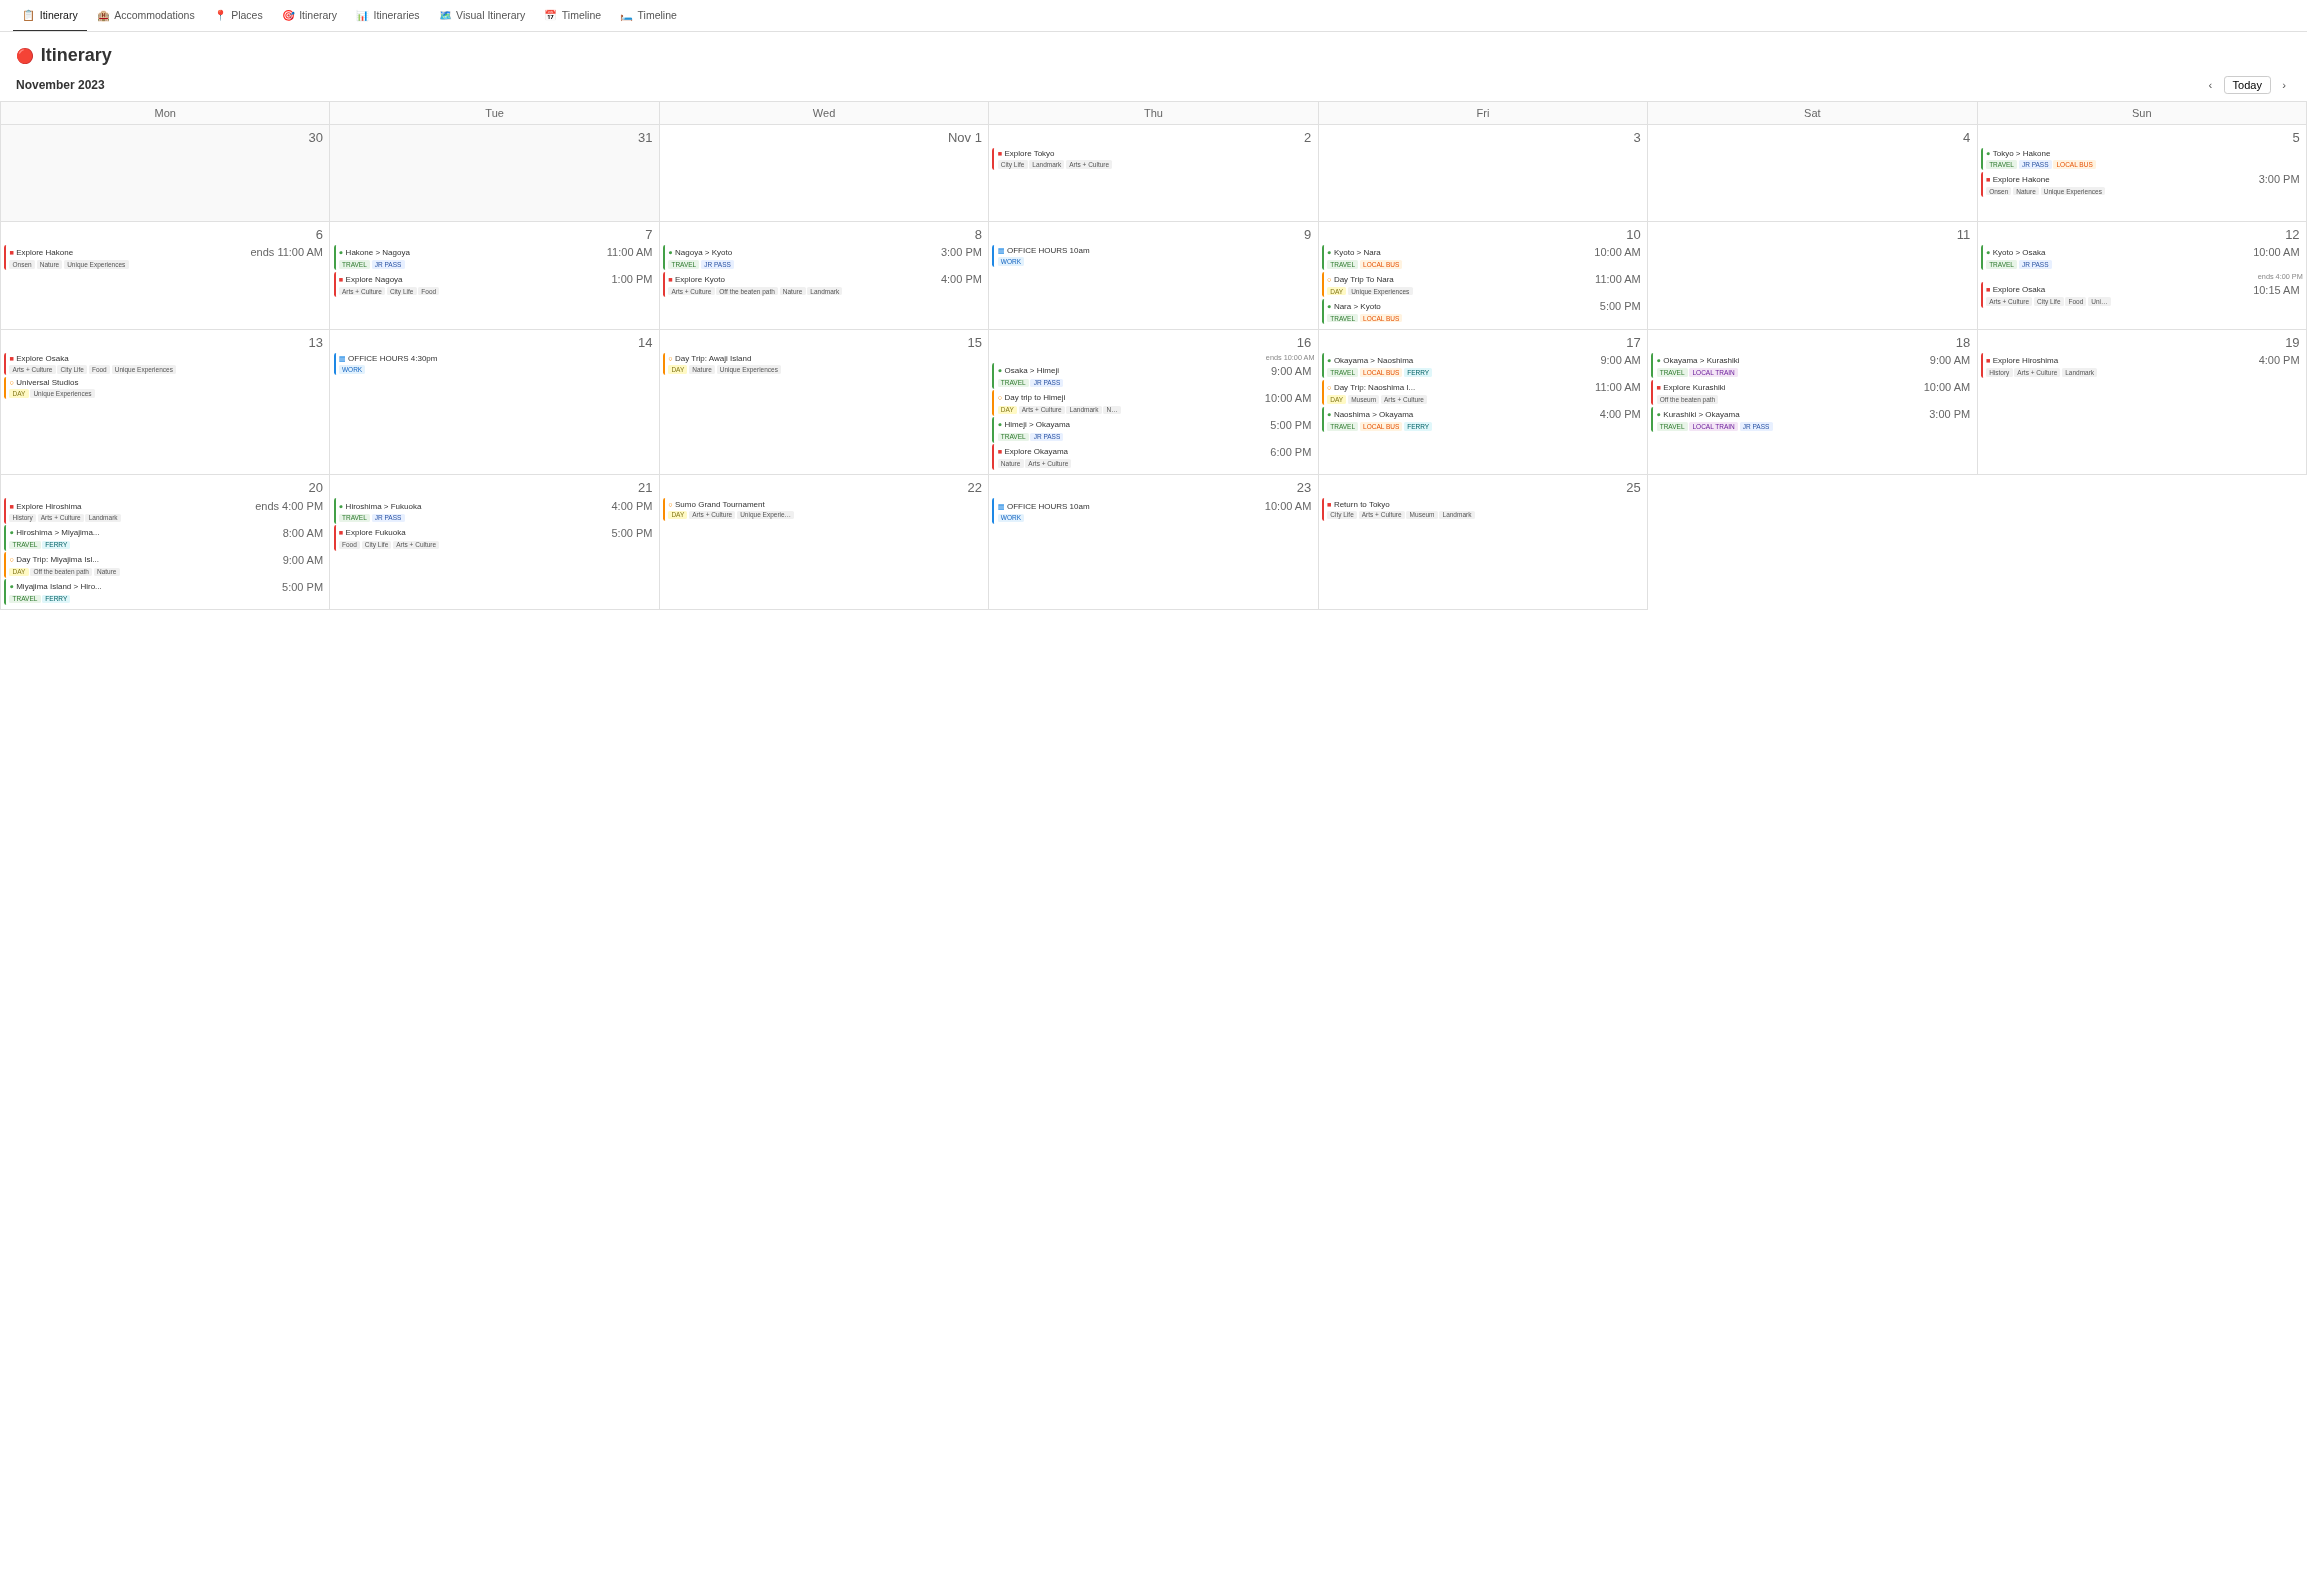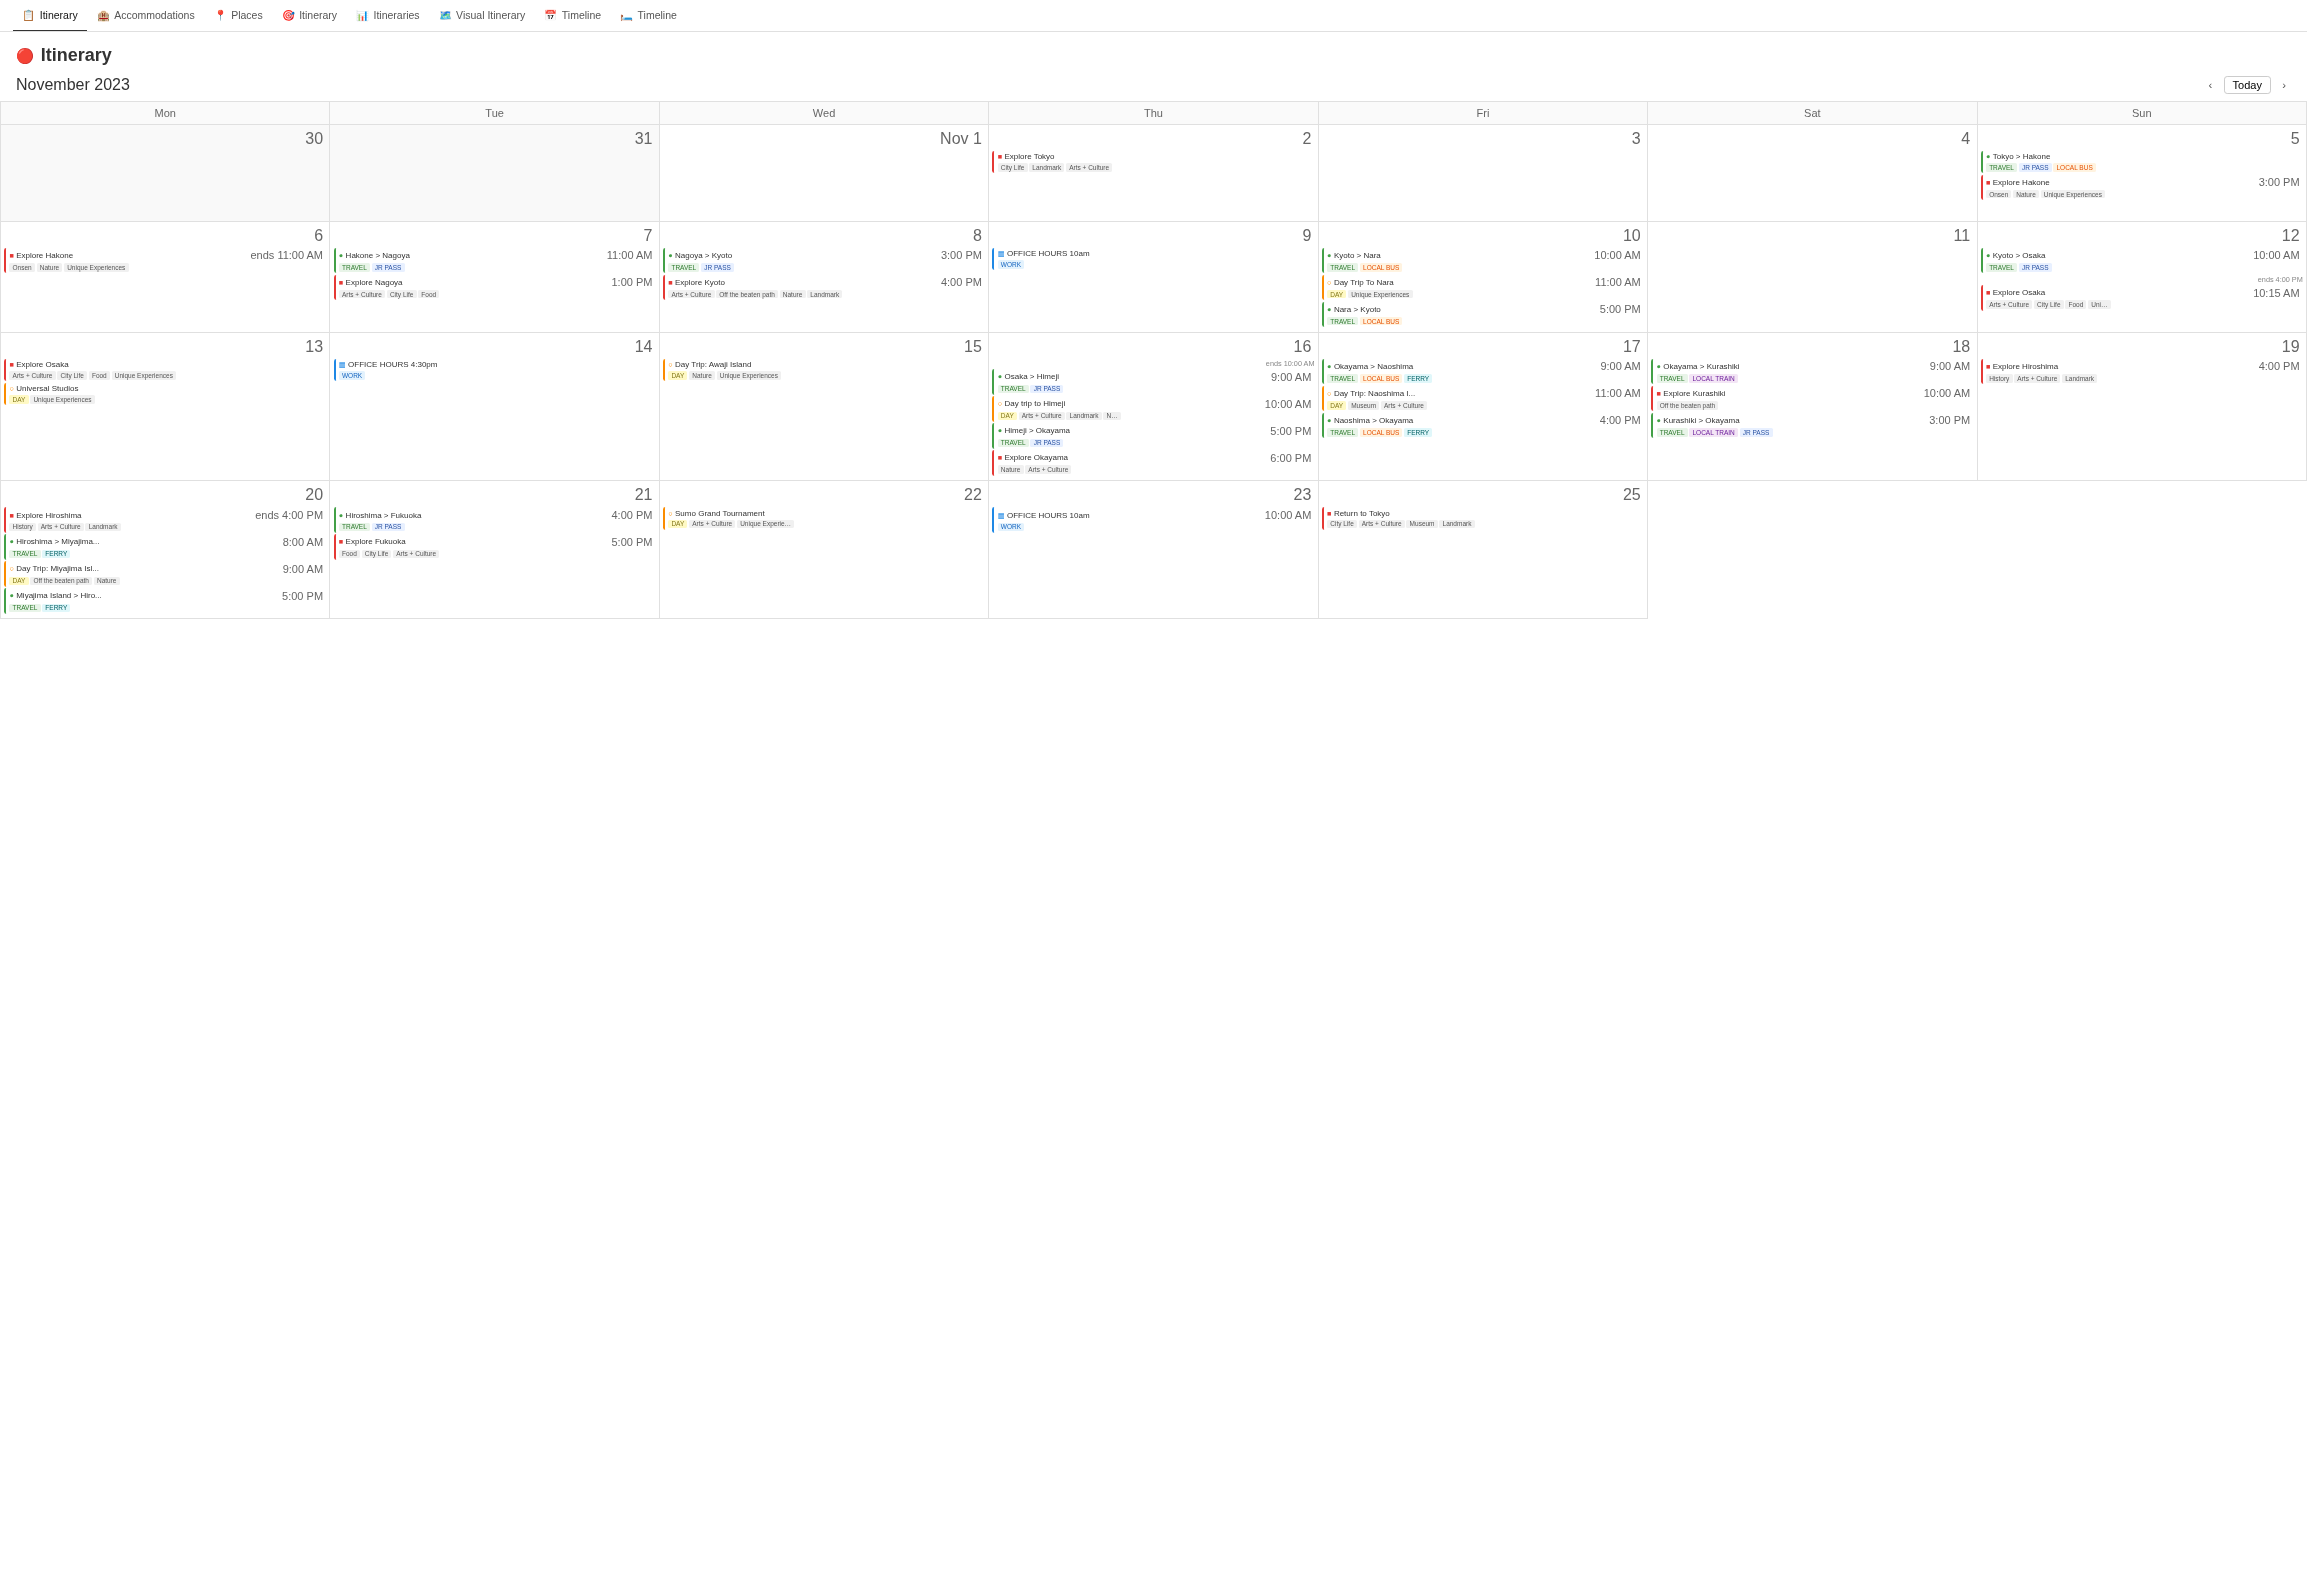--- a/index.html
+++ b/index.html
@@ -8,30 +8,30 @@
     .nav-bar { display: flex; align-items: center; border-bottom: 0.8px solid #e0e0e0; padding: 0 13px; height: 32px; }
     .nav-item { display: flex; align-items: center; gap: 4px; padding: 0 9.7px; height: 100%; font-size: 10.5px; color: #555; cursor: pointer; border-bottom: 1.6px solid transparent; white-space: nowrap; }
     .nav-item.active { color: #111; border-bottom: 1.6px solid #333; font-weight: 500; }
     .nav-item-icon { font-size: 10.5px; }
 
     .page-header { padding: 13px 16px 6.5px; display: flex; align-items: center; gap: 6.5px; }
     .page-title { font-size: 18px; font-weight: 600; }
     .page-title-icon { color: #e74c3c; font-size: 14.6px; }
 
     .calendar-header-row { display: flex; align-items: center; justify-content: space-between; padding: 3.2px 16px 6.5px; }
-    .month-label { font-size: 16px; font-weight: 400; }
+    .month-label { font-size: 12px; font-weight: 700; }
     .nav-buttons { display: flex; align-items: center; gap: 6.5px; }
     .nav-btn { background: none; border: none; cursor: pointer; font-size: 11.3px; color: #555; padding: 1.6px 4.9px; }
     .today-btn { background: none; border: 0.8px solid #ccc; border-radius: 3.2px; cursor: pointer; font-size: 11px; padding: 2.4px 8px; }
 
     .calendar-grid { display: grid; grid-template-columns: repeat(7, 1fr); border-left: 0.8px solid #e0e0e0; border-top: 0.8px solid #e0e0e0; }
     .day-header { text-align: center; padding: 4.9px 0; font-size: 11px; color: #666; border-right: 0.8px solid #e0e0e0; border-bottom: 0.8px solid #e0e0e0; background: #fafafa; }
     .day-cell { border-right: 0.8px solid #e0e0e0; border-bottom: 0.8px solid #e0e0e0; padding: 3.2px; min-height: 97px; vertical-align: top; position: relative; }
     .day-cell.outside-month { background: #f9f9f9; }
-    .day-number { font-size: 16px; color: #666; text-align: right; padding: 1.6px 3.2px 3.2px; }
+    .day-number { font-size: 13px; color: #666; text-align: right; padding: 1.6px 3.2px 3.2px; }
 
     .event { margin-bottom: 1.6px; padding: 1.6px 3.2px; border-radius: 2.4px; font-size: 8px; cursor: pointer; }
     .event-title { font-weight: 500; font-size: 8px; display: flex; align-items: center; gap: 2.4px; justify-content: space-between; }
     .event-title-text { display: flex; align-items: center; gap: 2.4px; }
     .event-time { font-size: 11px; color: #666; font-weight: normal; }
     .event-tags { display: flex; flex-wrap: wrap; gap: 1.6px; margin-top: 1.6px; }
     .tag { font-size: 6.5px; padding: 0.8px 3.2px; border-radius: 1.6px; background: #f0f0f0; color: #555; white-space: nowrap; }
     .tag.travel { background: #e8f4e8; color: #2d7a2d; }
     .tag.jr-pass { background: #e8f0ff; color: #2952a3; }
     .tag.local-bus { background: #fff3e0; color: #e65100; }

